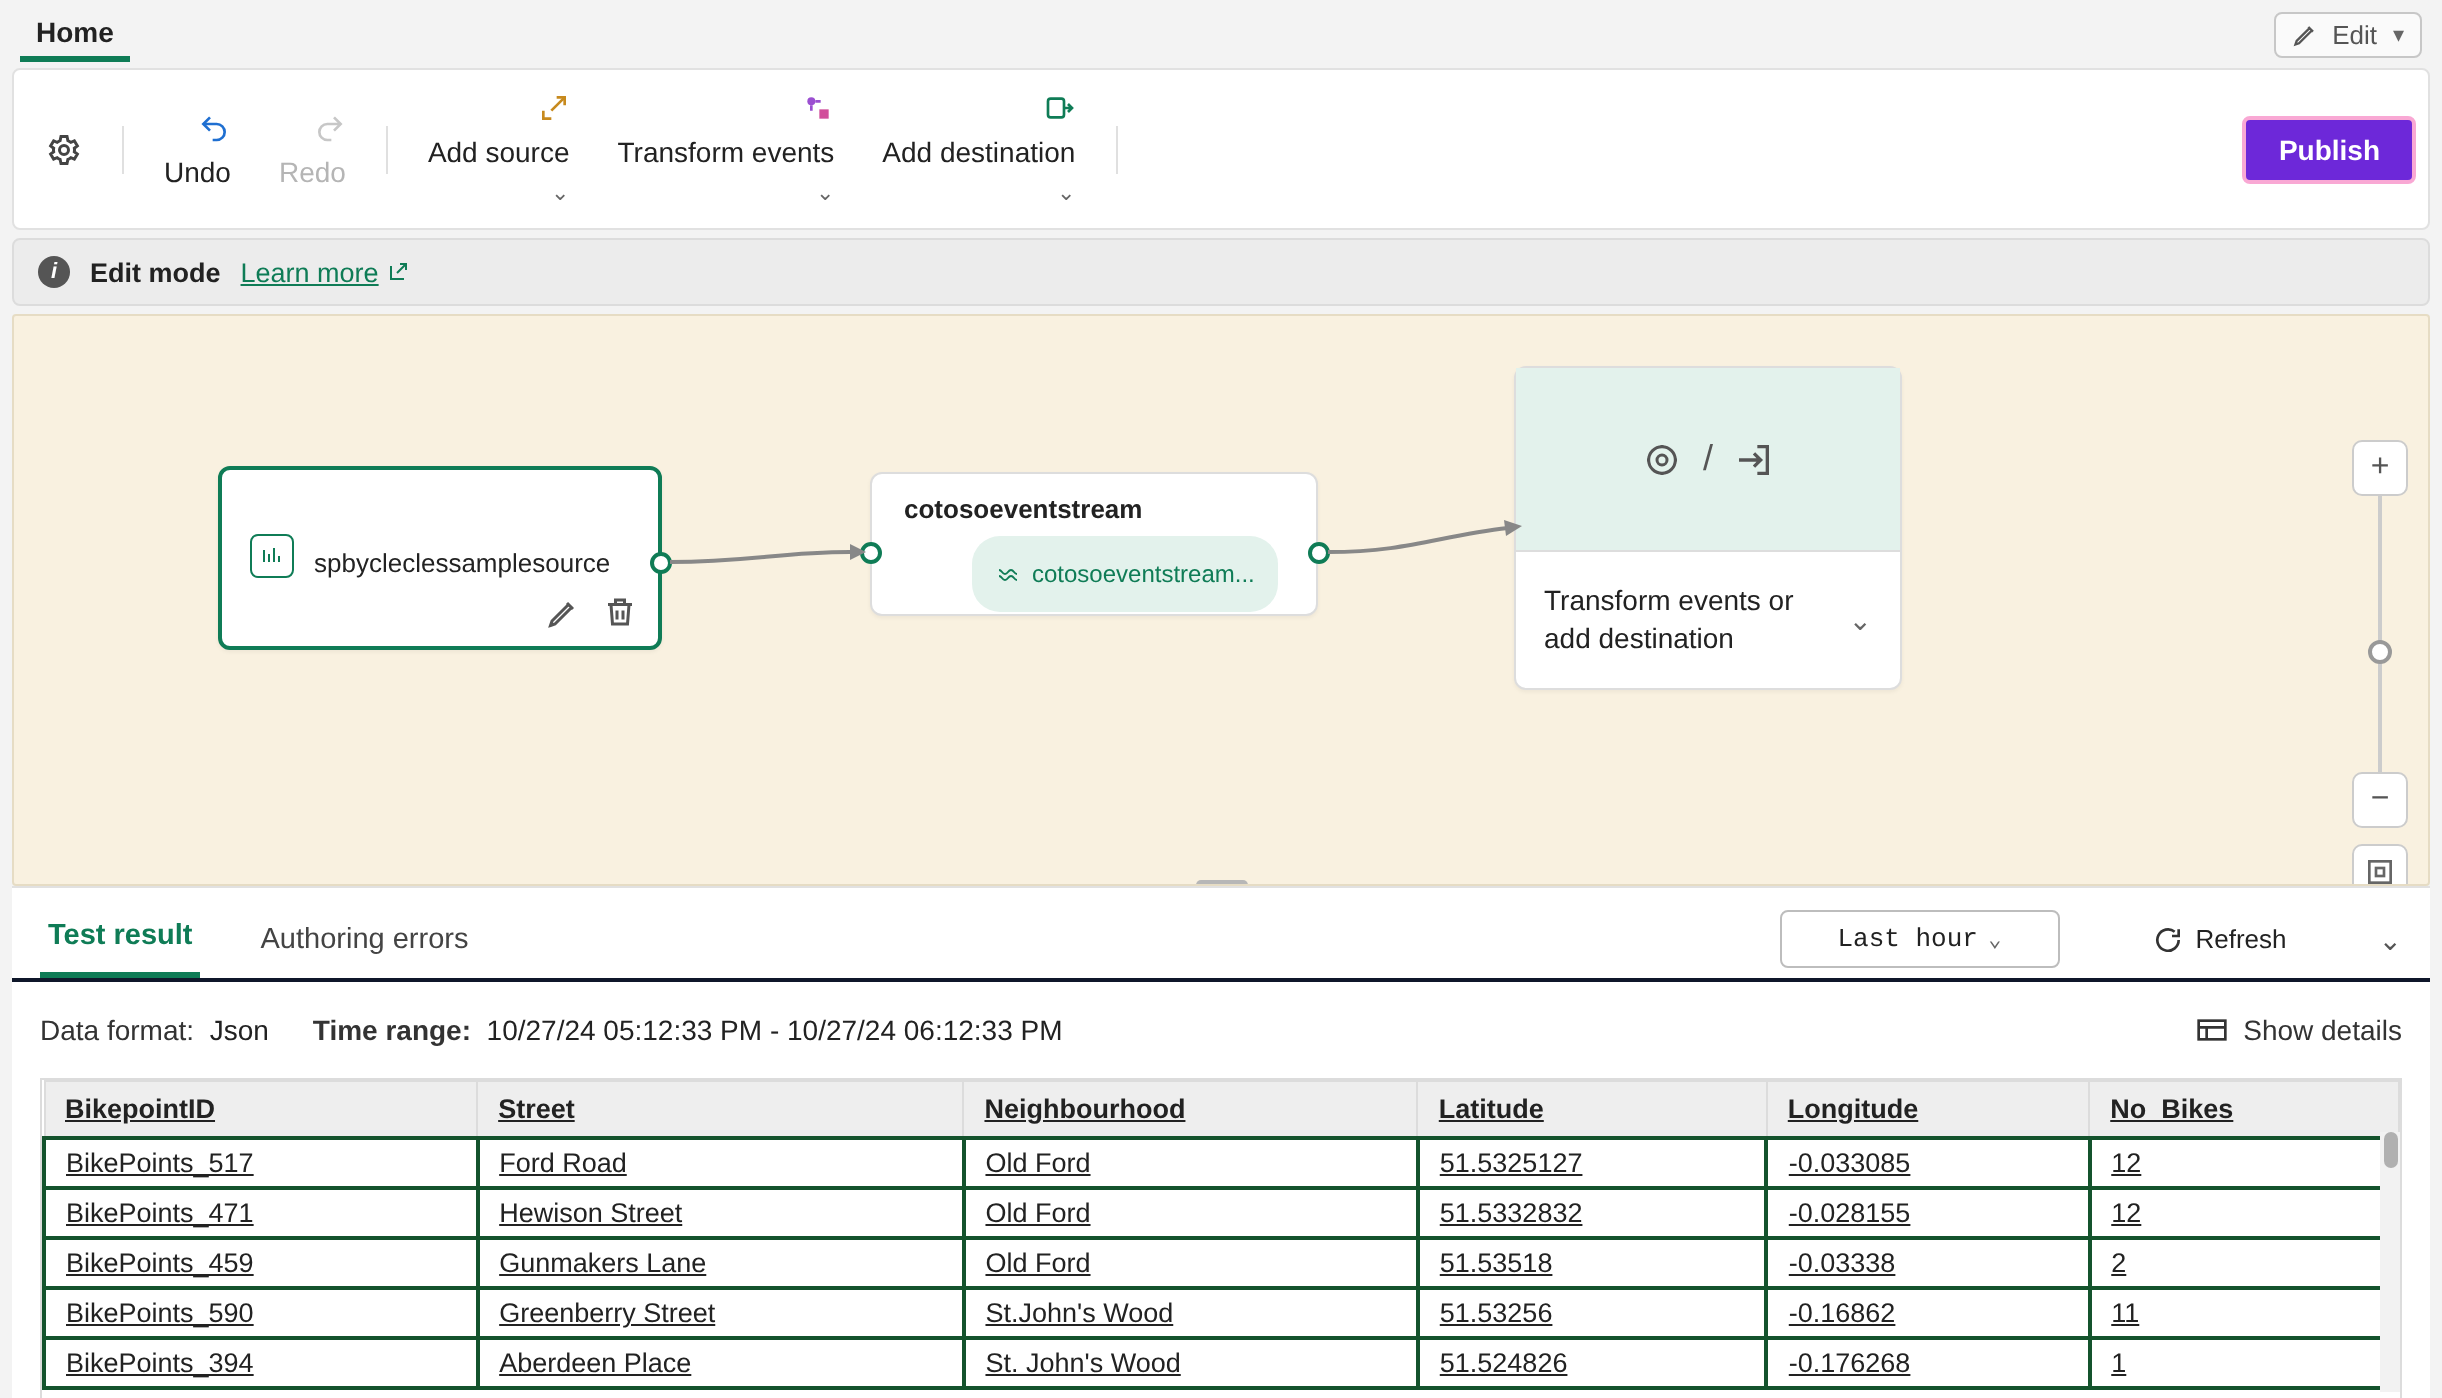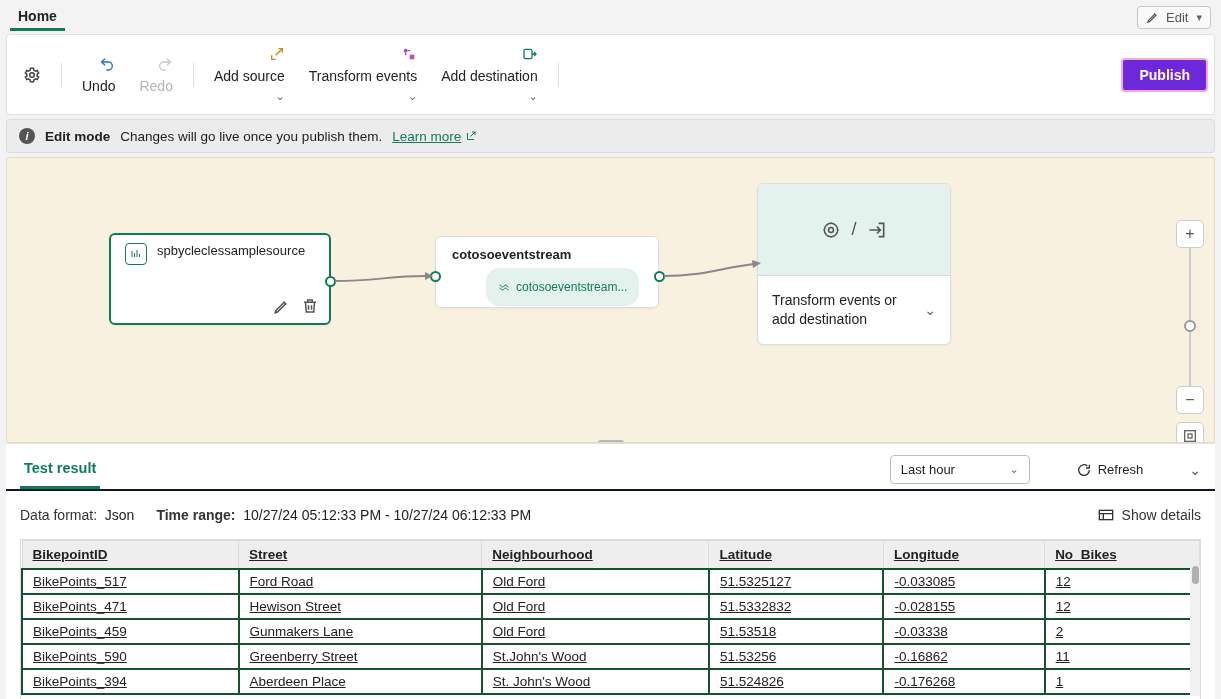--- a/index.html
+++ b/index.html
@@ -28,21 +28,21 @@
   
   .edit-banner { background:#ececec; border:1px solid #dcdcdc; border-radius:4px; margin:0 6px 4px 6px; padding:8px 12px; display:flex; align-items:center; gap:10px; font-size:13.5px;}
   .info-dot{ width:16px;height:16px;border-radius:50%;background:#555;color:#fff;display:flex;align-items:center;justify-content:center;font-size:11px;font-weight:bold;font-style:italic;}
   .learn-link{ color:#0f7c56; text-decoration:underline; display:flex; align-items:center; gap:4px;}
   .ext-ic{width:12px;height:12px;}
 
   
   .canvas { position:relative; height:286px; margin:0 6px; background:#f9f1e0; border:1px solid #e6dcc4; border-radius:2px; overflow:hidden;}
   .node { position:absolute; background:#fff; border:1px solid #ddd; border-radius:6px; box-shadow:0 1px 2px rgba(0,0,0,.05);}
   .node-source { left:102px; top:75px; width:222px; height:92px; border:2px solid #0f7c56;}
-  .node-source .hdr{ display:flex; align-items:flex-start; gap:10px; padding:8px 14px;}
+  .node-source .hdr{ display:flex; align-items:flex-end; gap:10px; padding:20px 14px;margin-top:12px;}
   .src-box{ width:22px;height:22px;border:1.5px solid #0f7c56;border-radius:4px;display:flex;align-items:center;justify-content:center;}
   .src-box svg{width:12px;height:12px;}
   .node-source .tools{ position:absolute; right:10px; bottom:8px; display:flex; gap:10px;}
   .tool-ic{ width:18px;height:18px; stroke:#555; cursor:pointer;}
 
   .node-mid { left:428px; top:78px; width:224px; height:72px;}
   .node-mid .title{ padding:10px 16px 4px 16px; font-weight:600;}
   .chip{ margin:2px 0 10px 50px; background:#e3f2ec; color:#0f7c56; padding:12px 12px; border-radius:14px; display:inline-flex; align-items:center; gap:6px; font-size:12px;}
   .chip svg{width:12px;height:12px;}
 
@@ -68,21 +68,21 @@
   .fit-btn{ width:28px;height:28px;background:#fff;border:1px solid #ccc;border-radius:5px;display:flex;align-items:center;justify-content:center;margin-top:8px;}
 
   .split-handle{ position:absolute; left:50%; bottom:-3px; transform:translateX(-50%); width:26px; height:5px; background:#b7b7b7; border-radius:3px;}
 
   
   .lower{ background:#fff; border-top:1px solid #e1e1e1; margin:0 6px;}
   .lp-head{ display:flex; align-items:center; padding:6px 14px 0 14px; gap:26px; border-bottom:2px solid #0f172a;}
   .lp-tab{ padding:10px 4px; font-size:14.5px; color:#444;}
   .lp-tab.active{ color:#0f7c56; font-weight:600; border-bottom:3px solid #0f7c56;}
   .lp-head .flex-spacer{flex:1;}
-  .time-dd{ border:1px solid #bdbdbd; padding:6px 10px; border-radius:4px; width:140px; display:flex; align-items:center; justify-content:space-between;}
+  .time-dd{ border:1px solid #bdbdbd; padding:6px 28px; border-radius:4px; width:140px; display:flex; align-items:center; justify-content:space-between;font-family:Liberation Mono, monospace;}
   .refresh-btn{ display:flex; align-items:center; gap:6px; padding:6px 8px; margin-left:12px;}
   .collapse-chev{ margin-left:12px; font-size:14px; color:#555;}
 
   .meta-row{ display:flex; align-items:flex-end; gap:22px; padding:16px 14px; font-size:14px;}
   .meta-row .lab{ color:#333;}
   .show-details{ margin-left:auto; display:flex; align-items:center; gap:8px; color:#333;}
 
   
   .tbl-wrap{ margin:0 14px 0 14px; border:1px solid #dcdcdc; position:relative; height:173px; overflow:hidden;text-decoration:underline;}
   table{ border-collapse:collapse; width:100%; font-size:13.5px;}
@@ -157,21 +157,20 @@
     <span class="chev">⌄</span>
   </div>
   <div class="tb-sep"></div>
   <div class="flex-spacer"></div>
   <div class="publish-btn">Publish</div>
 </div>
 
 <div class="edit-banner">
   <div class="info-dot">i</div>
   <strong>Edit mode</strong>
-  <span>Changes will go live once you publish them.</span>
   <a class="learn-link">
     <span>Learn more</span>
     <svg class="ext-ic" viewBox="0 0 24 24" fill="none" stroke="#0f7c56" stroke-width="2">
         <path d="M14 4h6v6M20 4l-9 9M5 6v13h13"></path>
       </svg>
   </a>
 </div>
 
 <div class="canvas">
 
@@ -249,20 +248,21 @@
         </svg>
     </div>
   </div>
 
   <div class="split-handle"></div>
 </div>
 
 <div class="lower">
   <div class="lp-head">
     <div class="lp-tab active">Test result</div>
+    <div class="lp-tab">Authoring errors</div>
     <div class="flex-spacer"></div>
     <div class="time-dd">
       <span>Last hour</span>
       <span class="chev">⌄</span>
     </div>
     <div class="refresh-btn">
       <svg width="16" height="16" viewBox="0 0 24 24" fill="none" stroke="#333" stroke-width="2">
           <path d="M20 12a8 8 0 1 1-3-6.2M20 4v5h-5"></path>
         </svg>
       <span>Refresh</span>

